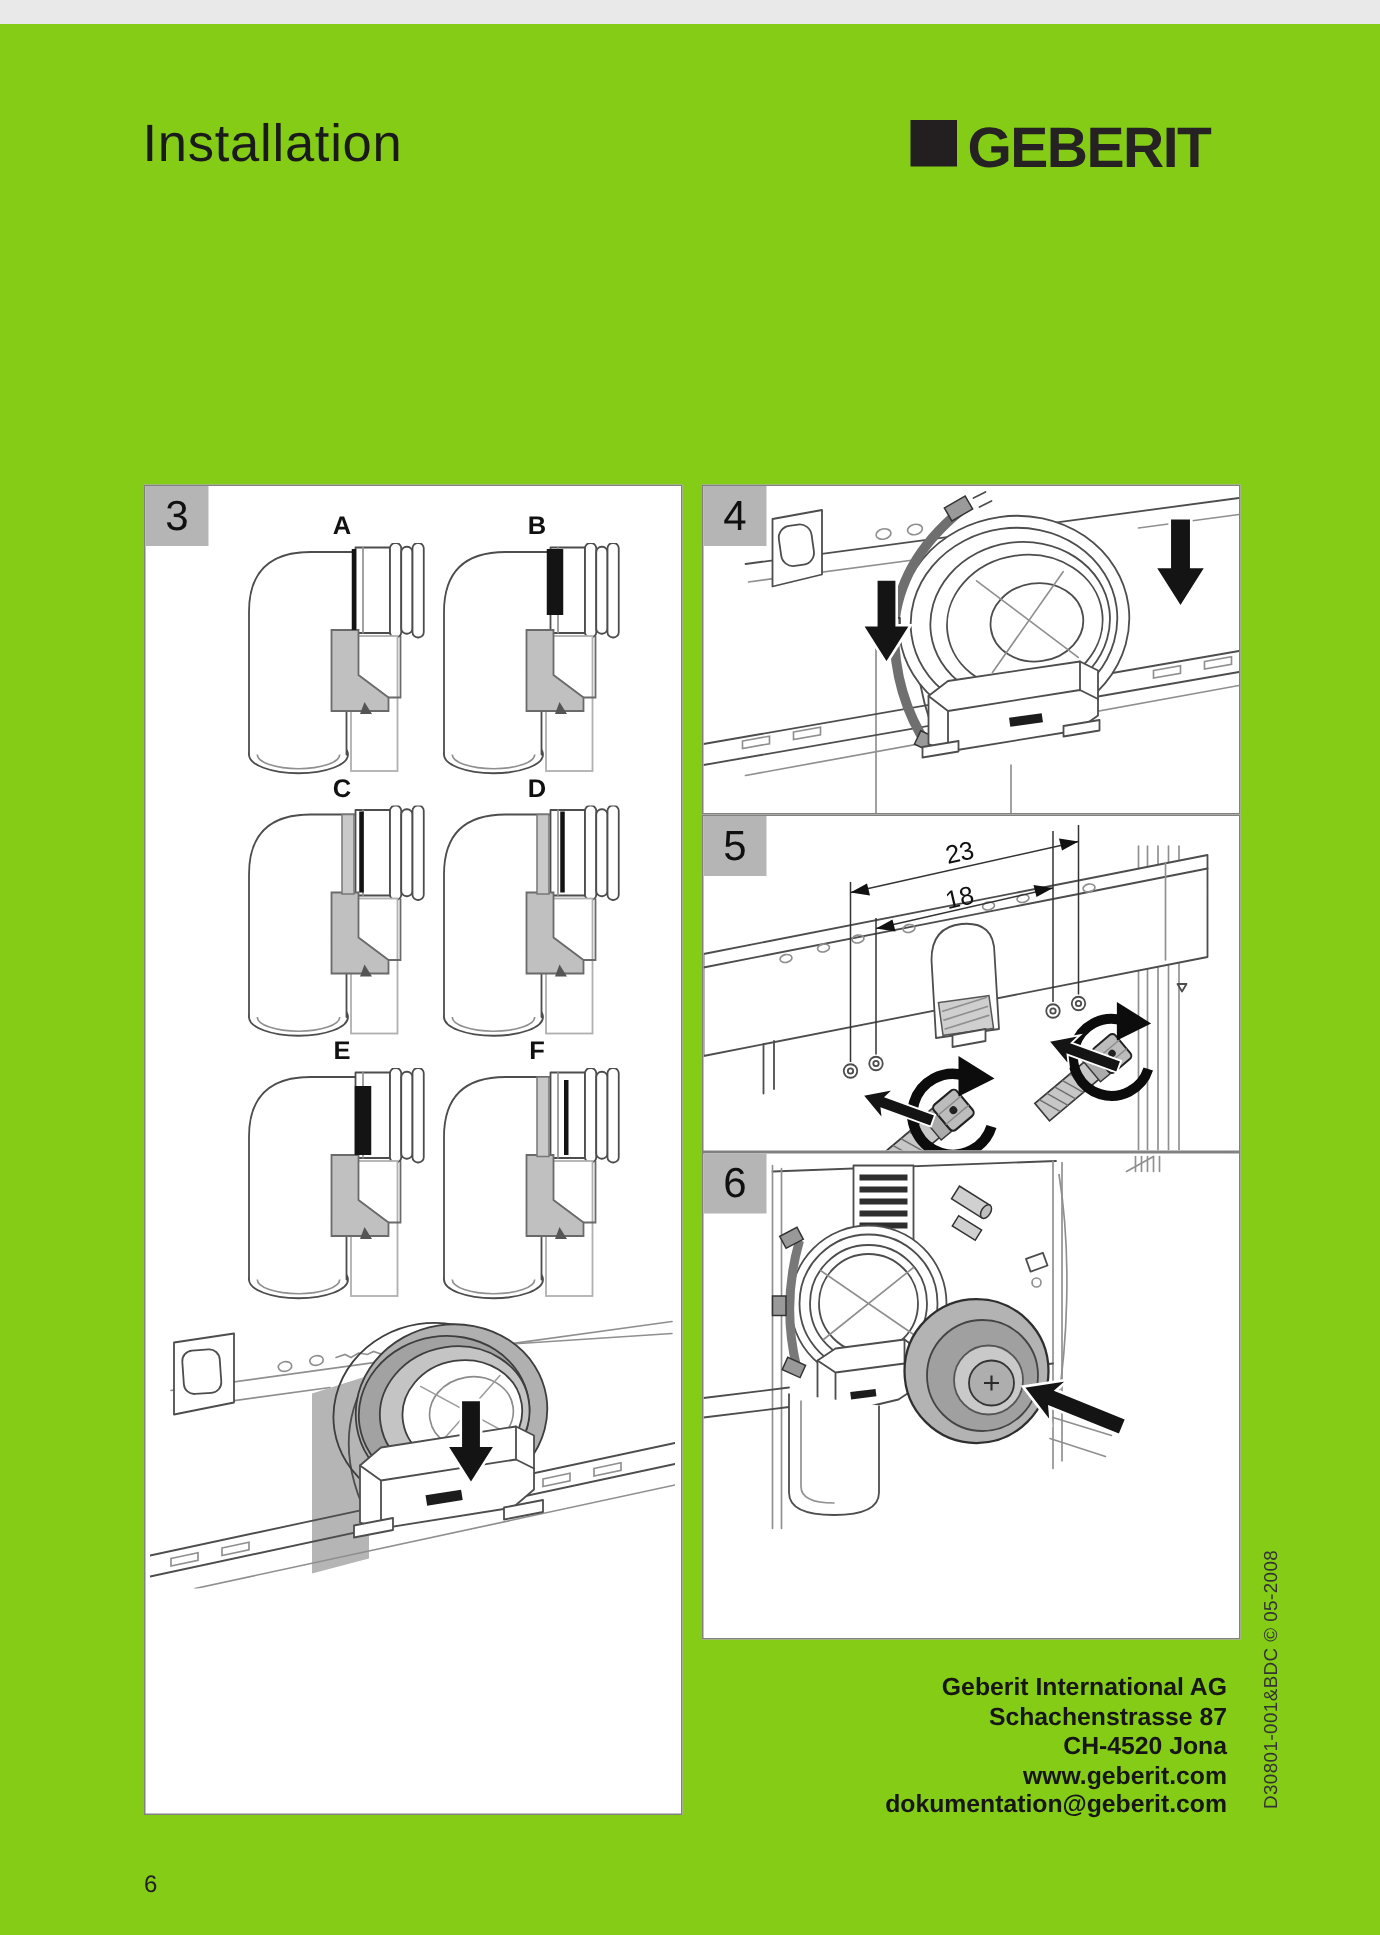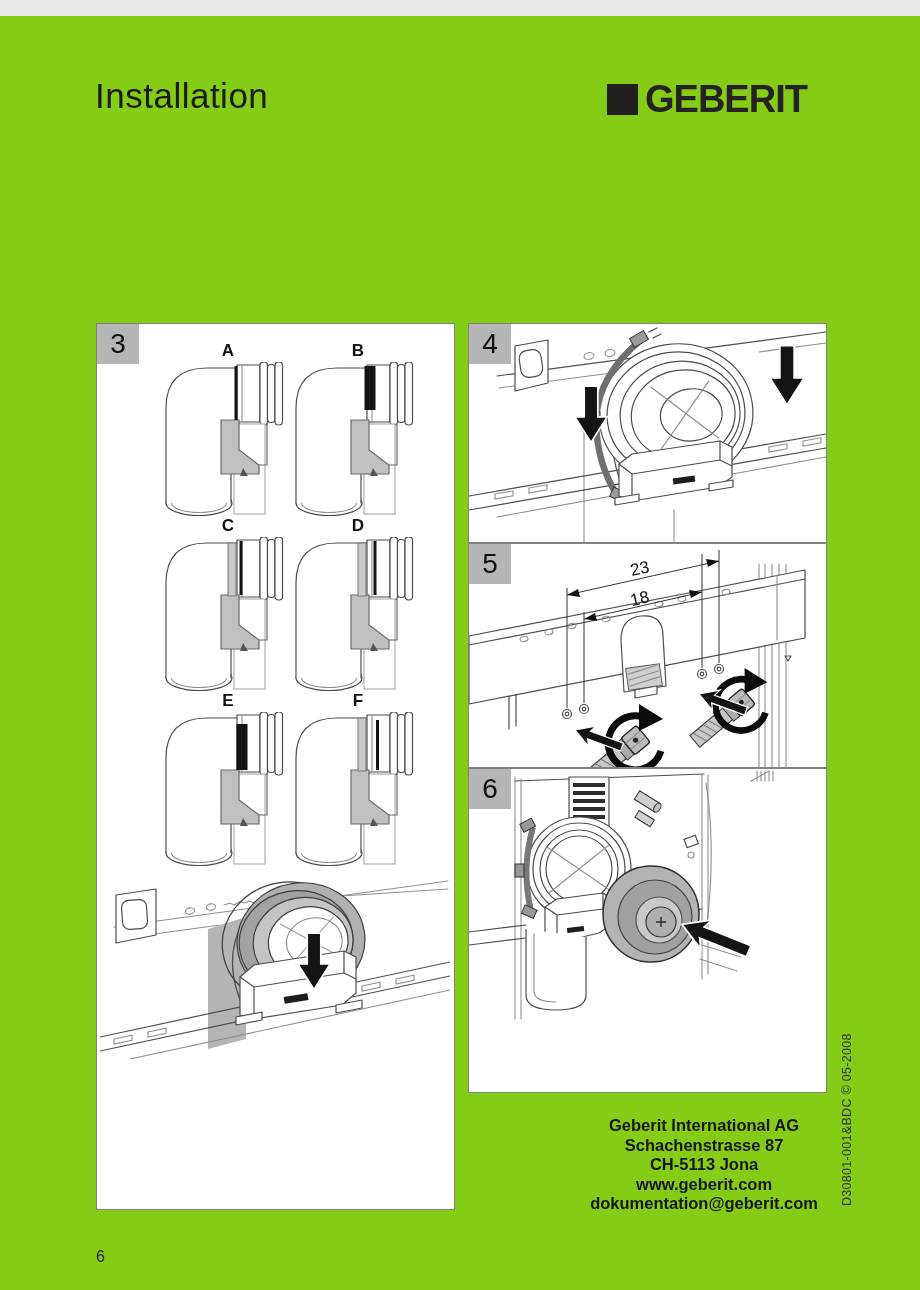--- a/index.html
+++ b/index.html
@@ -1,34 +1,34 @@
 <!DOCTYPE html>
 <html><head>
 <meta charset="utf-8">
 <style>
   html,body{margin:0;padding:0;background:#e9e9e9;}
   .page{position:relative;width:920px;height:1290px;background:#84cc16;margin:16px auto;
         font-family:"Liberation Sans", sans-serif;color:#141414;overflow:hidden;}
   .page-title{position:absolute;left:95px;top:60px;font-size:35px;font-weight:400;
               letter-spacing:.5px;color:#1a1a1a;}
-  .brand{position:absolute;left:607px;top:64px;display:flex;align-items:center;}
+  .brand{position:absolute;left:607px;top:64px;display:flex;align-items:flex-start;}
   .brand-square{width:31px;height:31px;background:#231f20;margin-right:7px;}
   .brand-text{font-size:38px;font-weight:700;letter-spacing:-1px;color:#262223;line-height:1;}
   .panel{position:absolute;border:1px solid #818181;background:#fff;overflow:hidden;}
   #panel3{left:96px;top:307px;width:357px;height:885px;}
   #panel4{left:468px;top:307px;width:357px;height:218px;}
   #panel5{left:468px;top:527px;width:357px;height:223px;}
   #panel6{left:468px;top:752px;width:357px;height:323px;}
   .badge{position:absolute;left:0;top:0;width:42px;height:40px;background:#b5b5b5;
          font-size:28px;color:#101010;text-align:center;line-height:40px;}
   .variant{position:absolute;width:130px;text-align:center;}
   .variant-label{font-size:17px;font-weight:700;color:#111;height:22px;line-height:22px;}
   .variant svg{display:block;}
   .scene{position:absolute;}
-  .footer{position:absolute;right:102px;top:1100px;text-align:center;font-weight:700;
+  .footer{position:absolute;right:102px;top:1100px;text-align:right;font-weight:700;
           font-size:16.5px;line-height:19.5px;color:#161616;}
   .doc-code{position:absolute;left:840px;top:1190px;transform:rotate(-90deg);
             transform-origin:0 0;white-space:nowrap;font-size:12.5px;color:#333;
             letter-spacing:.3px;}
   .page-num{position:absolute;left:96px;top:1232px;font-size:16px;color:#222;}
   
   .s1{stroke:#4d4d4d;fill:none;stroke-width:1.2;stroke-linecap:round;stroke-linejoin:round;}
   .s2{stroke:#8f8f8f;fill:none;stroke-width:1.1;stroke-linecap:round;}
   .wf{fill:#ffffff;stroke:#4d4d4d;stroke-width:1.2;stroke-linejoin:round;}
   .lnd{stroke:#3e3e3e;stroke-width:1.2;}
@@ -378,20 +378,20 @@
       </g>
       <g transform="translate(212,155) rotate(22)">
         <use href="#arrow-left" y="-18" width="74" height="36"></use>
       </g>
     </svg>
   </div>
 
   <div class="footer">
     <div>Geberit International AG</div>
     <div>Schachenstrasse 87</div>
-    <div>CH-5113 Jona</div>
+    <div>CH-4520 Jona</div>
     <div>www.geberit.com</div>
     <div>dokumentation@geberit.com</div>
   </div>
 
   <div class="doc-code">D30801-001&amp;BDC © 05-2008</div>
   <div class="page-num">6</div>
 </div>
 
 </body></html>

